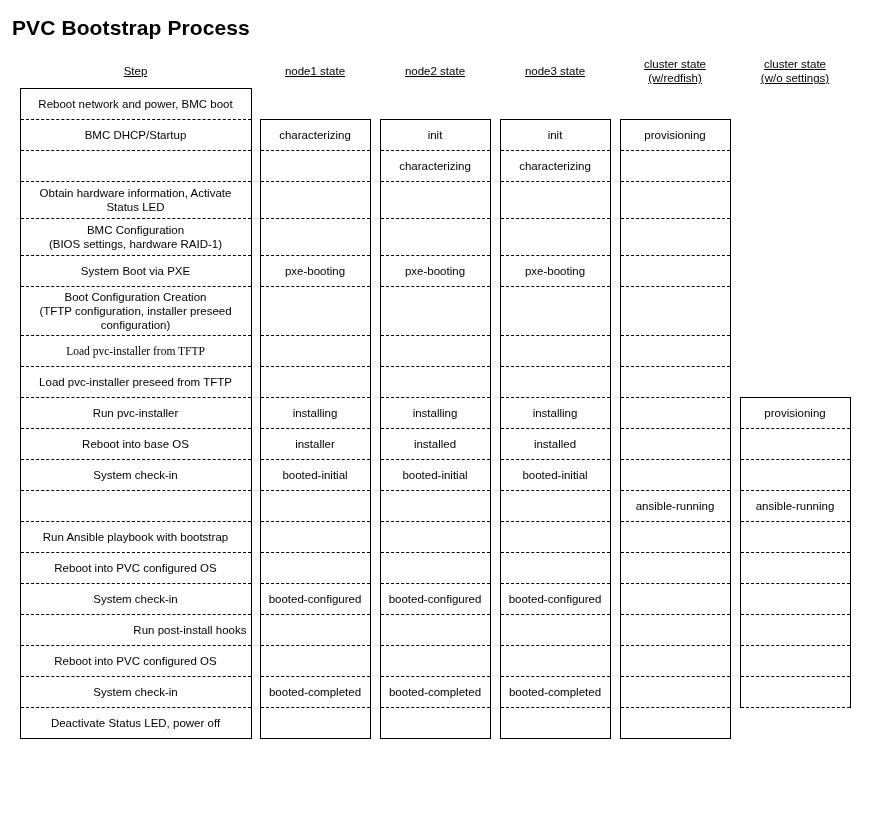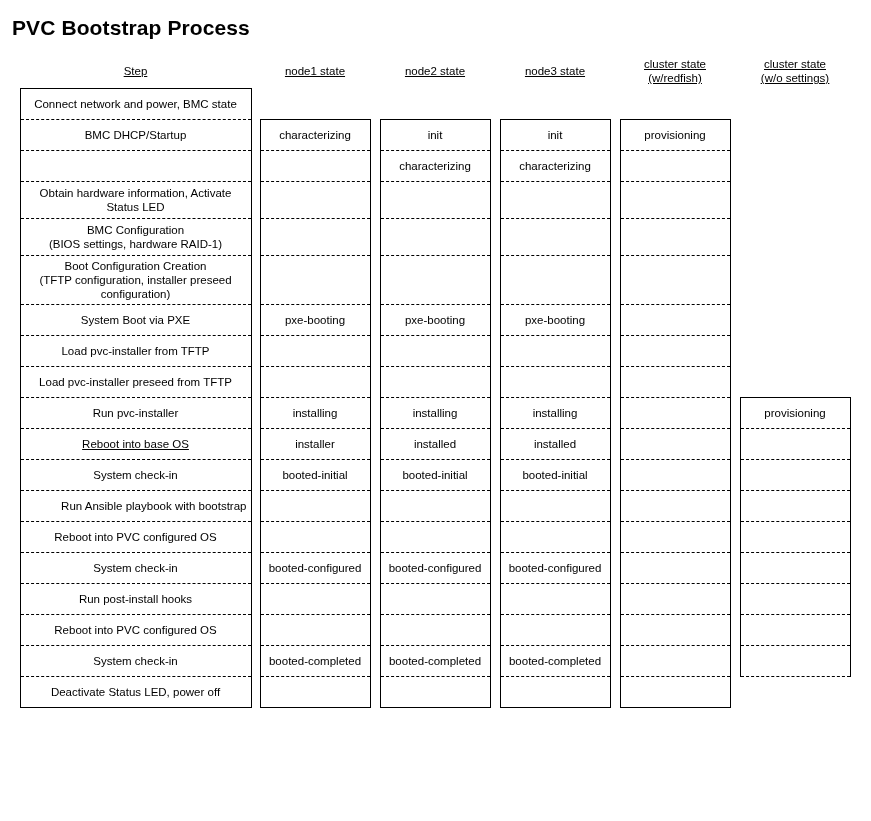--- a/index.html
+++ b/index.html
@@ -140,21 +140,21 @@
           <span>cluster state</span>
           <span class="sub">(w/o settings)</span>
         </th>
         <th class="spacer"></th>
       </tr>
     </thead>
     <tbody id="table-body">
         <tr>
           <td class="spacer"></td>
           <td class="cell step solid-top" style="height: 30px;">
-            <span class="cell-label">Connect network and power, BMC state</span>
+            <span class="cell-label">Reboot network and power, BMC boot</span>
           </td>
           <td class="spacer"></td>
           <td class="cell state none" style="height: 30px;">
             <span class="cell-label"></span>
           </td>
           <td class="spacer"></td>
           <td class="cell state none" style="height: 30px;">
             <span class="cell-label"></span>
           </td>
           <td class="spacer"></td>
@@ -274,20 +274,47 @@
             <span class="cell-label"></span>
           </td>
           <td class="spacer"></td>
           <td class="cell state none" style="height: 36px;">
             <span class="cell-label"></span>
           </td>
           <td class="spacer"></td>
         </tr>
         <tr>
           <td class="spacer"></td>
+          <td class="cell step" style="height: 30px;">
+            <span class="cell-label">System Boot via PXE</span>
+          </td>
+          <td class="spacer"></td>
+          <td class="cell state" style="height: 30px;">
+            <span class="cell-label">pxe-booting</span>
+          </td>
+          <td class="spacer"></td>
+          <td class="cell state" style="height: 30px;">
+            <span class="cell-label">pxe-booting</span>
+          </td>
+          <td class="spacer"></td>
+          <td class="cell state" style="height: 30px;">
+            <span class="cell-label">pxe-booting</span>
+          </td>
+          <td class="spacer"></td>
+          <td class="cell state" style="height: 30px;">
+            <span class="cell-label"></span>
+          </td>
+          <td class="spacer"></td>
+          <td class="cell state none" style="height: 30px;">
+            <span class="cell-label"></span>
+          </td>
+          <td class="spacer"></td>
+        </tr>
+        <tr>
+          <td class="spacer"></td>
           <td class="cell step" style="height: 48px;">
             <span class="cell-label">Boot Configuration Creation<br>(TFTP configuration, installer preseed configuration)</span>
           </td>
           <td class="spacer"></td>
           <td class="cell state" style="height: 48px;">
             <span class="cell-label"></span>
           </td>
           <td class="spacer"></td>
           <td class="cell state" style="height: 48px;">
             <span class="cell-label"></span>
@@ -301,48 +328,21 @@
             <span class="cell-label"></span>
           </td>
           <td class="spacer"></td>
           <td class="cell state none" style="height: 48px;">
             <span class="cell-label"></span>
           </td>
           <td class="spacer"></td>
         </tr>
         <tr>
           <td class="spacer"></td>
-          <td class="cell step" style="height: 30px;">
-            <span class="cell-label">System Boot via PXE</span>
-          </td>
-          <td class="spacer"></td>
-          <td class="cell state" style="height: 30px;">
-            <span class="cell-label">pxe-booting</span>
-          </td>
-          <td class="spacer"></td>
-          <td class="cell state" style="height: 30px;">
-            <span class="cell-label">pxe-booting</span>
-          </td>
-          <td class="spacer"></td>
-          <td class="cell state" style="height: 30px;">
-            <span class="cell-label">pxe-booting</span>
-          </td>
-          <td class="spacer"></td>
-          <td class="cell state" style="height: 30px;">
-            <span class="cell-label"></span>
-          </td>
-          <td class="spacer"></td>
-          <td class="cell state none" style="height: 30px;">
-            <span class="cell-label"></span>
-          </td>
-          <td class="spacer"></td>
-        </tr>
-        <tr>
-          <td class="spacer"></td>
-          <td class="cell step" style="height: 30px;">
+          <td class="cell step" style="height: 30px; font-family: Liberation Serif, serif;">
             <span class="cell-label">Load pvc-installer from TFTP</span>
           </td>
           <td class="spacer"></td>
           <td class="cell state" style="height: 30px;">
             <span class="cell-label"></span>
           </td>
           <td class="spacer"></td>
           <td class="cell state" style="height: 30px;">
             <span class="cell-label"></span>
           </td>
@@ -409,21 +409,21 @@
             <span class="cell-label"></span>
           </td>
           <td class="spacer"></td>
           <td class="cell state solid-top" style="height: 30px;">
             <span class="cell-label">provisioning</span>
           </td>
           <td class="spacer"></td>
         </tr>
         <tr>
           <td class="spacer"></td>
-          <td class="cell step" style="height: 30px; text-decoration: underline;">
+          <td class="cell step" style="height: 30px;">
             <span class="cell-label">Reboot into base OS</span>
           </td>
           <td class="spacer"></td>
           <td class="cell state" style="height: 30px;">
             <span class="cell-label">installer</span>
           </td>
           <td class="spacer"></td>
           <td class="cell state" style="height: 30px;">
             <span class="cell-label">installed</span>
           </td>
@@ -463,102 +463,129 @@
             <span class="cell-label"></span>
           </td>
           <td class="spacer"></td>
           <td class="cell state" style="height: 30px;">
             <span class="cell-label"></span>
           </td>
           <td class="spacer"></td>
         </tr>
         <tr>
           <td class="spacer"></td>
+          <td class="cell step" style="height: 30px;">
+            <span class="cell-label"></span>
+          </td>
+          <td class="spacer"></td>
+          <td class="cell state" style="height: 30px;">
+            <span class="cell-label"></span>
+          </td>
+          <td class="spacer"></td>
+          <td class="cell state" style="height: 30px;">
+            <span class="cell-label"></span>
+          </td>
+          <td class="spacer"></td>
+          <td class="cell state" style="height: 30px;">
+            <span class="cell-label"></span>
+          </td>
+          <td class="spacer"></td>
+          <td class="cell state" style="height: 30px;">
+            <span class="cell-label">ansible-running</span>
+          </td>
+          <td class="spacer"></td>
+          <td class="cell state" style="height: 30px;">
+            <span class="cell-label">ansible-running</span>
+          </td>
+          <td class="spacer"></td>
+        </tr>
+        <tr>
+          <td class="spacer"></td>
+          <td class="cell step" style="height: 30px;">
+            <span class="cell-label">Run Ansible playbook with bootstrap</span>
+          </td>
+          <td class="spacer"></td>
+          <td class="cell state" style="height: 30px;">
+            <span class="cell-label"></span>
+          </td>
+          <td class="spacer"></td>
+          <td class="cell state" style="height: 30px;">
+            <span class="cell-label"></span>
+          </td>
+          <td class="spacer"></td>
+          <td class="cell state" style="height: 30px;">
+            <span class="cell-label"></span>
+          </td>
+          <td class="spacer"></td>
+          <td class="cell state" style="height: 30px;">
+            <span class="cell-label"></span>
+          </td>
+          <td class="spacer"></td>
+          <td class="cell state" style="height: 30px;">
+            <span class="cell-label"></span>
+          </td>
+          <td class="spacer"></td>
+        </tr>
+        <tr>
+          <td class="spacer"></td>
+          <td class="cell step" style="height: 30px;">
+            <span class="cell-label">Reboot into PVC configured OS</span>
+          </td>
+          <td class="spacer"></td>
+          <td class="cell state" style="height: 30px;">
+            <span class="cell-label"></span>
+          </td>
+          <td class="spacer"></td>
+          <td class="cell state" style="height: 30px;">
+            <span class="cell-label"></span>
+          </td>
+          <td class="spacer"></td>
+          <td class="cell state" style="height: 30px;">
+            <span class="cell-label"></span>
+          </td>
+          <td class="spacer"></td>
+          <td class="cell state" style="height: 30px;">
+            <span class="cell-label"></span>
+          </td>
+          <td class="spacer"></td>
+          <td class="cell state" style="height: 30px;">
+            <span class="cell-label"></span>
+          </td>
+          <td class="spacer"></td>
+        </tr>
+        <tr>
+          <td class="spacer"></td>
+          <td class="cell step" style="height: 30px;">
+            <span class="cell-label">System check-in</span>
+          </td>
+          <td class="spacer"></td>
+          <td class="cell state" style="height: 30px;">
+            <span class="cell-label">booted-configured</span>
+          </td>
+          <td class="spacer"></td>
+          <td class="cell state" style="height: 30px;">
+            <span class="cell-label">booted-configured</span>
+          </td>
+          <td class="spacer"></td>
+          <td class="cell state" style="height: 30px;">
+            <span class="cell-label">booted-configured</span>
+          </td>
+          <td class="spacer"></td>
+          <td class="cell state" style="height: 30px;">
+            <span class="cell-label"></span>
+          </td>
+          <td class="spacer"></td>
+          <td class="cell state" style="height: 30px;">
+            <span class="cell-label"></span>
+          </td>
+          <td class="spacer"></td>
+        </tr>
+        <tr>
+          <td class="spacer"></td>
           <td class="cell step" style="height: 30px; text-align: right;">
-            <span class="cell-label">Run Ansible playbook with bootstrap</span>
-          </td>
-          <td class="spacer"></td>
-          <td class="cell state" style="height: 30px;">
-            <span class="cell-label"></span>
-          </td>
-          <td class="spacer"></td>
-          <td class="cell state" style="height: 30px;">
-            <span class="cell-label"></span>
-          </td>
-          <td class="spacer"></td>
-          <td class="cell state" style="height: 30px;">
-            <span class="cell-label"></span>
-          </td>
-          <td class="spacer"></td>
-          <td class="cell state" style="height: 30px;">
-            <span class="cell-label"></span>
-          </td>
-          <td class="spacer"></td>
-          <td class="cell state" style="height: 30px;">
-            <span class="cell-label"></span>
-          </td>
-          <td class="spacer"></td>
-        </tr>
-        <tr>
-          <td class="spacer"></td>
-          <td class="cell step" style="height: 30px;">
-            <span class="cell-label">Reboot into PVC configured OS</span>
-          </td>
-          <td class="spacer"></td>
-          <td class="cell state" style="height: 30px;">
-            <span class="cell-label"></span>
-          </td>
-          <td class="spacer"></td>
-          <td class="cell state" style="height: 30px;">
-            <span class="cell-label"></span>
-          </td>
-          <td class="spacer"></td>
-          <td class="cell state" style="height: 30px;">
-            <span class="cell-label"></span>
-          </td>
-          <td class="spacer"></td>
-          <td class="cell state" style="height: 30px;">
-            <span class="cell-label"></span>
-          </td>
-          <td class="spacer"></td>
-          <td class="cell state" style="height: 30px;">
-            <span class="cell-label"></span>
-          </td>
-          <td class="spacer"></td>
-        </tr>
-        <tr>
-          <td class="spacer"></td>
-          <td class="cell step" style="height: 30px;">
-            <span class="cell-label">System check-in</span>
-          </td>
-          <td class="spacer"></td>
-          <td class="cell state" style="height: 30px;">
-            <span class="cell-label">booted-configured</span>
-          </td>
-          <td class="spacer"></td>
-          <td class="cell state" style="height: 30px;">
-            <span class="cell-label">booted-configured</span>
-          </td>
-          <td class="spacer"></td>
-          <td class="cell state" style="height: 30px;">
-            <span class="cell-label">booted-configured</span>
-          </td>
-          <td class="spacer"></td>
-          <td class="cell state" style="height: 30px;">
-            <span class="cell-label"></span>
-          </td>
-          <td class="spacer"></td>
-          <td class="cell state" style="height: 30px;">
-            <span class="cell-label"></span>
-          </td>
-          <td class="spacer"></td>
-        </tr>
-        <tr>
-          <td class="spacer"></td>
-          <td class="cell step" style="height: 30px;">
             <span class="cell-label">Run post-install hooks</span>
           </td>
           <td class="spacer"></td>
           <td class="cell state" style="height: 30px;">
             <span class="cell-label"></span>
           </td>
           <td class="spacer"></td>
           <td class="cell state" style="height: 30px;">
             <span class="cell-label"></span>
           </td>

